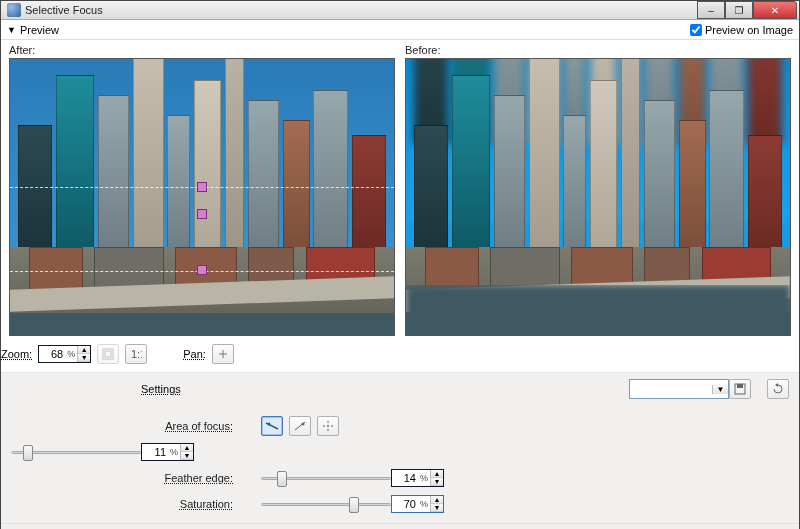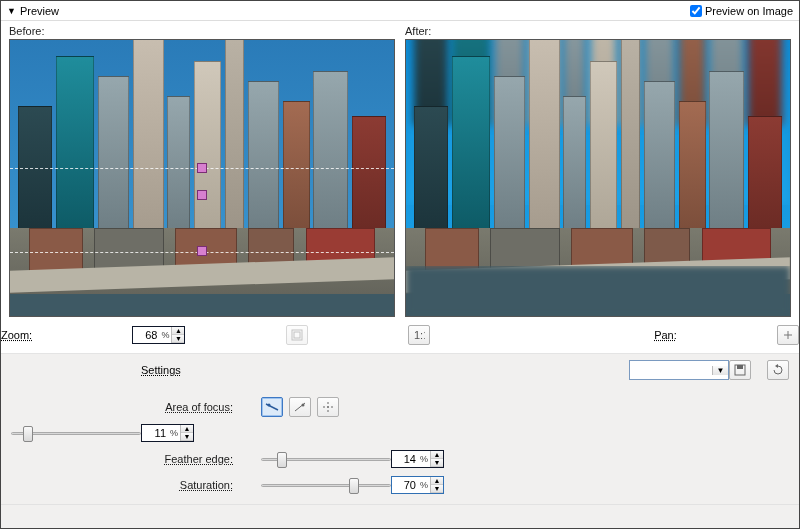--- a/index.html
+++ b/index.html
@@ -46,21 +46,21 @@
 .fl1{top:128px;} .fl2{top:212px;}
 .handle{position:absolute;left:50%;width:10px;height:10px;margin-left:-5px;background:#d77fcf;border:1px solid #7a2e74;}
 .h1{top:123px;} .h2{top:150px;} .h3{top:206px;} 
 .after .sky, .after .building, .after .ground{ } 
 .after .building, .after .lowb { filter:none; }
 .img-box.after > *:not(.sharp){ filter: blur(0px);} 
 .img-box.after .blurzone-top > *{ filter: blur(4px); }
 .img-box.after .blurzone-bot > *{ filter: blur(3px); }
 .blurzone-top{position:absolute;left:0;right:0;top:0;height:165px;overflow:hidden;}
 .blurzone-bot{position:absolute;left:0;right:0;bottom:0;height:50px;overflow:hidden;}
-.zoom-row { display:flex; align-items:center; justify-content:space-between; gap:6px; padding:6px 0 8px 0; background:#fff; border-bottom:1px solid #e4e4e4;}
+.zoom-row { display:flex; align-items:center; justify-content:flex-start; gap:6px; padding:6px 0 8px 0; background:#fff; border-bottom:1px solid #e4e4e4;}
 .zoom-row .lbl{ text-decoration: underline; text-decoration-style: dotted; }
 .spin { display:flex; align-items:center; border:1px solid #0f172a; height:18px; background:#fff;}
 .spin input{ width:26px; border:none; text-align:right; padding:0 2px; font-size:11px; height:16px;}
 .spin .unit{ padding:0 2px; color:#444; font-size:9px;}
 .spin .arrows{ display:flex; flex-direction:column; border-left:1px solid #bbb;}
 .spin .arrows div{ width:12px; height:8px; font-size:7px; line-height:7px; text-align:center; background:linear-gradient(#fafafa,#e4e4e4); border-bottom:1px solid #ccc;}
 .tbtn { width:22px; height:20px; border:1px solid #b0b0b0; background:linear-gradient(#fdfdfd,#ececec); display:flex; align-items:center; justify-content:center; border-radius:2px; color:#555;}
 .tbtn.disabled{ opacity:.5; }
 .settings-row{ display:flex; align-items:center; padding:6px 10px; gap:0; background:#f1f0ef; }
 .settings-row .slabel{ margin-left:130px; text-decoration: underline dotted; }
@@ -78,37 +78,46 @@
 .toolcluster{ display:flex; gap:6px; }
 .toolcluster .tbtn.selected{ border:1px solid #3d78c4; background:#dceaf9; box-shadow: inset 0 0 0 1px #9ec3ee; }
 .dialog-buttons{ display:flex; justify-content:center; gap:10px; padding:8px 0 10px 0; background:#f1f0ef; border-top:1px solid #e2e2e2;}
 svg{ display:block; }
 </style>
 </head>
 <body>
 
 <div class="window">
 
+  <div class="titlebar">
+    <div class="icon"></div>
+    <div class="title">Selective Focus</div>
+    <div class="winbtns">
+      <div class="winbtn min">–</div>
+      <div class="winbtn max">❐</div>
+      <div class="winbtn close">✕</div>
+    </div>
+  </div>
 
   <div class="client">
 
     <div class="preview-header">
       <span class="arrow">▼</span>
       <span>Preview</span>
       <span class="spacer"></span>
       <label>
         <input type="checkbox" checked="" style="">
         <span>Preview on Image</span>
       </label>
     </div>
 
     <div class="images-area">
       <div class="labels-row">
+        <div>After:</div>
         <div>Before:</div>
-        <div>After:</div>
       </div>
       <div class="images-row">
         <div class="img-box">
           <div class="sky"></div>
           <div class="building b1"></div>
             <div class="building b2"></div>
             <div class="building b3"></div>
           <div class="building b4"></div>
             <div class="building b5"></div>
             <div class="building b6"></div>

